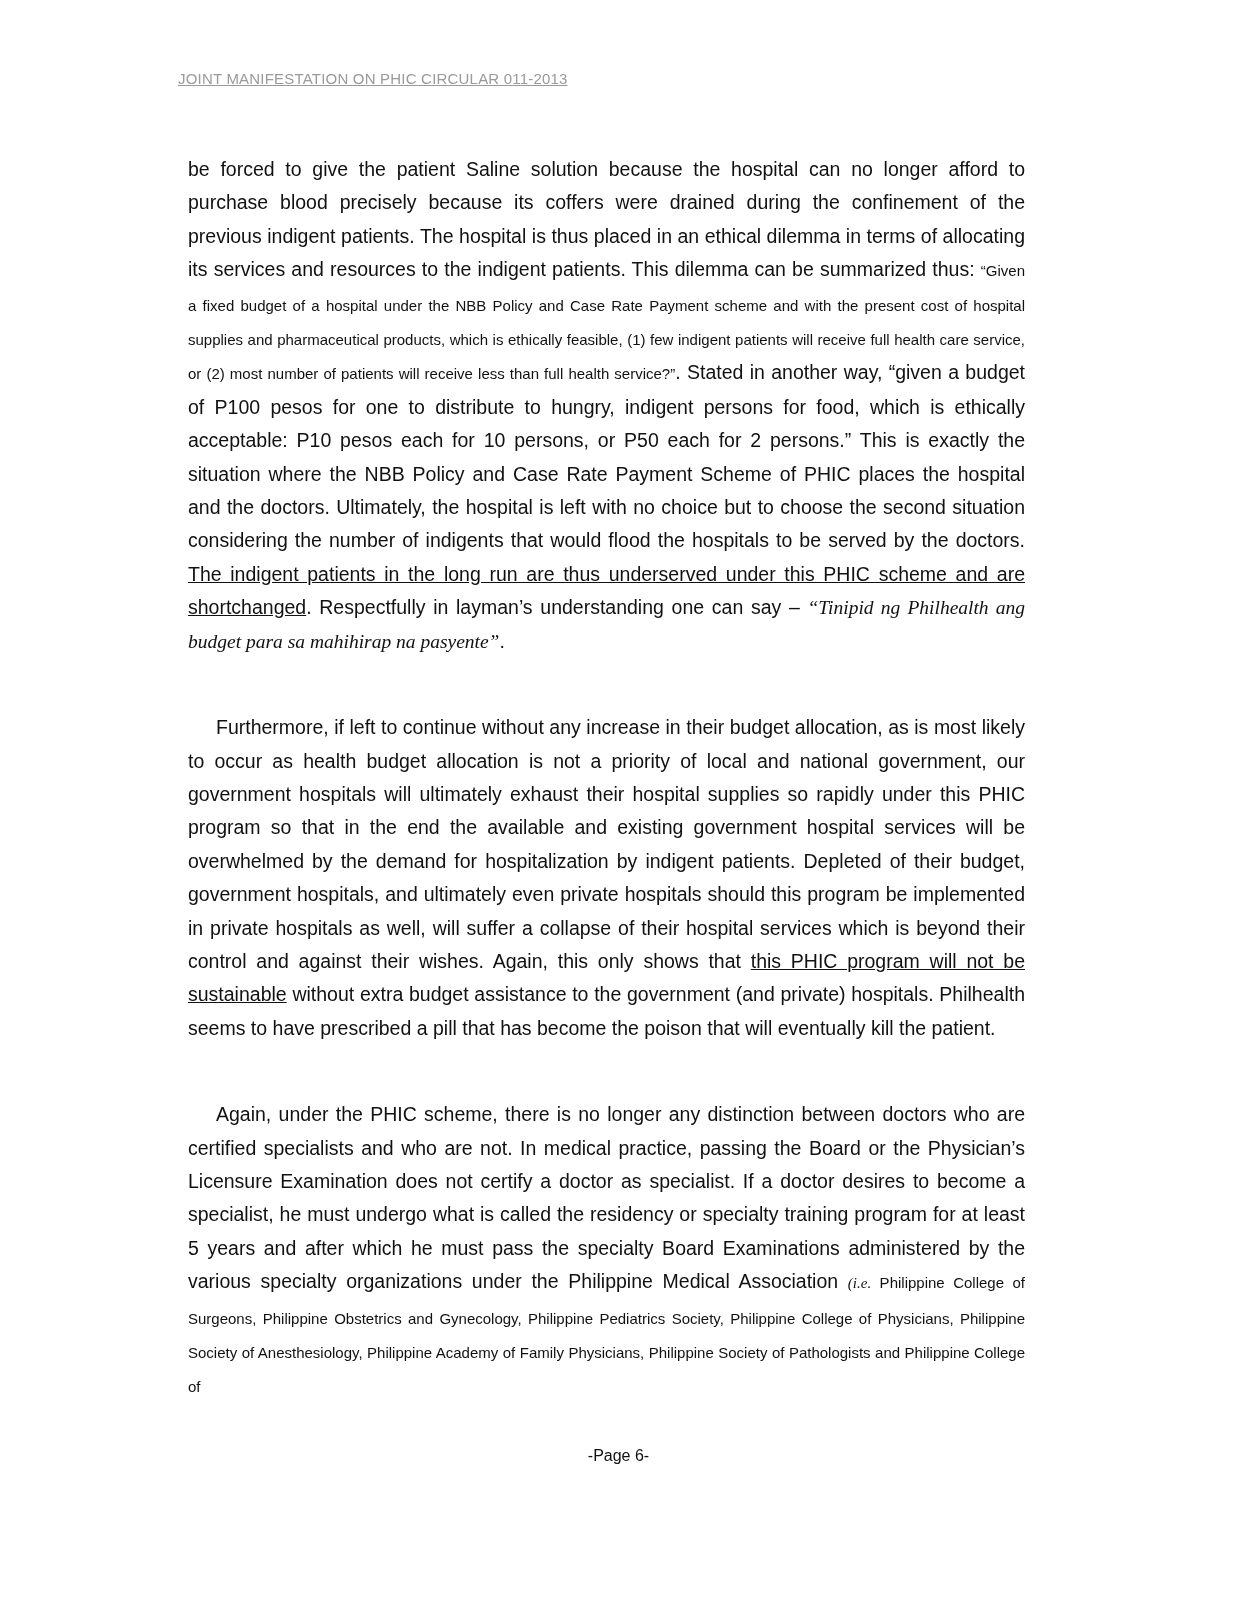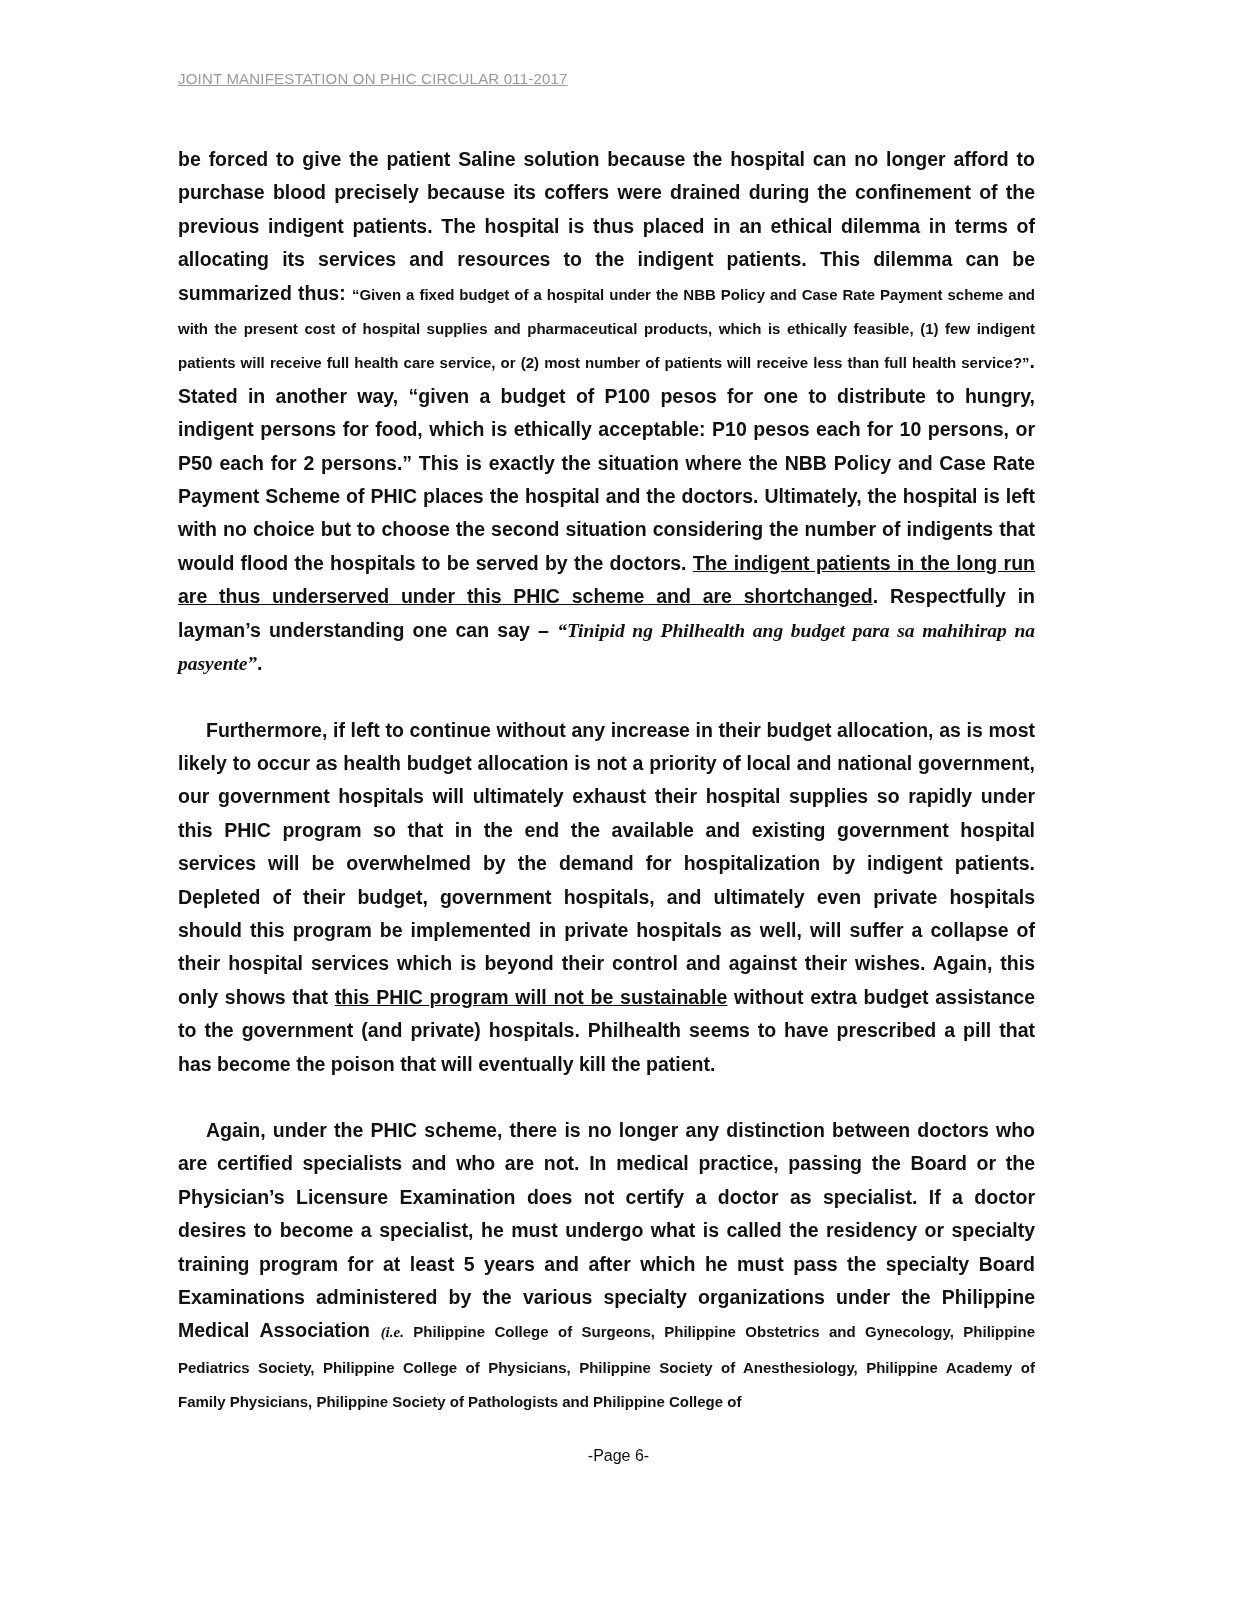--- a/index.html
+++ b/index.html
@@ -1,30 +1,30 @@
 <!DOCTYPE html>
 <html><head>
 <meta charset="utf-8">
 <style>
   html, body { margin:0; padding:0; background:#ffffff; }
   body { width:1237px; height:1600px; position:relative; font-family:"Liberation Sans", sans-serif; color:#111; }
   .header { position:absolute; left:178px; top:70px; font-size:15px; color:#9a9a9a; text-decoration:underline; letter-spacing:0.2px; }
   .body { position:absolute; left:178px; width:857px; top:143px; font-size:19.5px; line-height:33.4px; text-align:justify; }
-  .body p { margin:0;font-weight:bold; }
+  .body p { margin:10px; }
   .gap { height:33px; }
   .indent { text-indent:28px; }
   .small { font-size:15px; }
   .it { font-family:"Liberation Serif", serif; font-style:italic; }
   .u { text-decoration:underline; }
   .footer { position:absolute; top:1447px; left:0; width:1237px; text-align:center; font-size:16px; }
 </style>
 </head>
 <body>
 
-<div class="header">JOINT MANIFESTATION ON PHIC CIRCULAR 011-2017</div>
+<div class="header">JOINT MANIFESTATION ON PHIC CIRCULAR 011-2013</div>
 
 <div class="body">
   <p><span>be forced to give the patient Saline solution because the hospital can no longer afford to purchase blood precisely because its coffers were drained during the confinement of the previous indigent patients.  The hospital is thus placed in an ethical dilemma  in terms of allocating its services and resources to the indigent patients.  This dilemma can be summarized thus: </span><span class="small">“Given a fixed budget of a hospital under the NBB Policy and Case Rate Payment scheme and with the present cost of hospital supplies and pharmaceutical products, which is ethically feasible, (1) few indigent patients will receive full health care service, or (2) most number of patients will receive less than full health service?”</span><span>.  Stated in another way, “given a budget of P100 pesos for one to distribute to hungry, indigent persons for food,  which is ethically acceptable: P10 pesos each  for 10 persons, or P50 each for 2 persons.”  This is exactly the situation where the NBB Policy and Case Rate Payment Scheme of PHIC  places the hospital  and the doctors.  Ultimately, the hospital is left with no choice but to choose the second situation considering the number of indigents that would flood the hospitals to be served by the doctors.  </span><span class="u">The indigent patients in the long run are thus underserved under this PHIC scheme and are shortchanged</span><span>.  Respectfully in layman’s understanding one can say – </span><span class="it">“Tinipid ng Philhealth ang budget para sa mahihirap na pasyente”</span><span>.</span></p>
   <div class="gap"></div>
   <p class="indent"><span>Furthermore, if left to continue without any increase in their budget allocation,  as is most likely to occur as health budget allocation is not a priority of local and national government, our government hospitals will ultimately exhaust their hospital supplies  so rapidly under this PHIC program so that in the end the available and existing government hospital services will  be overwhelmed by the demand for hospitalization by indigent patients. Depleted  of their budget, government hospitals,   and ultimately even private hospitals should this program be implemented in private hospitals as well, will suffer a collapse of their hospital services which is beyond their control and against their wishes.  Again,  this only shows that  </span><span class="u">this PHIC program will not be sustainable</span><span> without extra budget assistance to the government (and private) hospitals.  Philhealth seems to have  prescribed a pill that has become the poison that will eventually  kill the patient.</span></p>
   <div class="gap"></div>
   <p class="indent"><span>Again, under the PHIC scheme, there is no longer any distinction between doctors who are certified specialists and who are not.  In  medical practice, passing the Board or the Physician’s Licensure Examination does not certify a doctor as specialist.  If a doctor desires to become a specialist, he must undergo what is called the residency or specialty training program for at least 5 years and after which he must pass the specialty Board Examinations administered by the various specialty organizations under the Philippine Medical Association </span><span class="small it">(i.e.</span><span class="small"> Philippine College of Surgeons, Philippine Obstetrics and Gynecology, Philippine Pediatrics Society, Philippine College of Physicians, Philippine Society of Anesthesiology, Philippine Academy of Family Physicians, Philippine Society of Pathologists and Philippine College of</span></p>
 </div>
 
 <div class="footer">-Page 6-</div>

